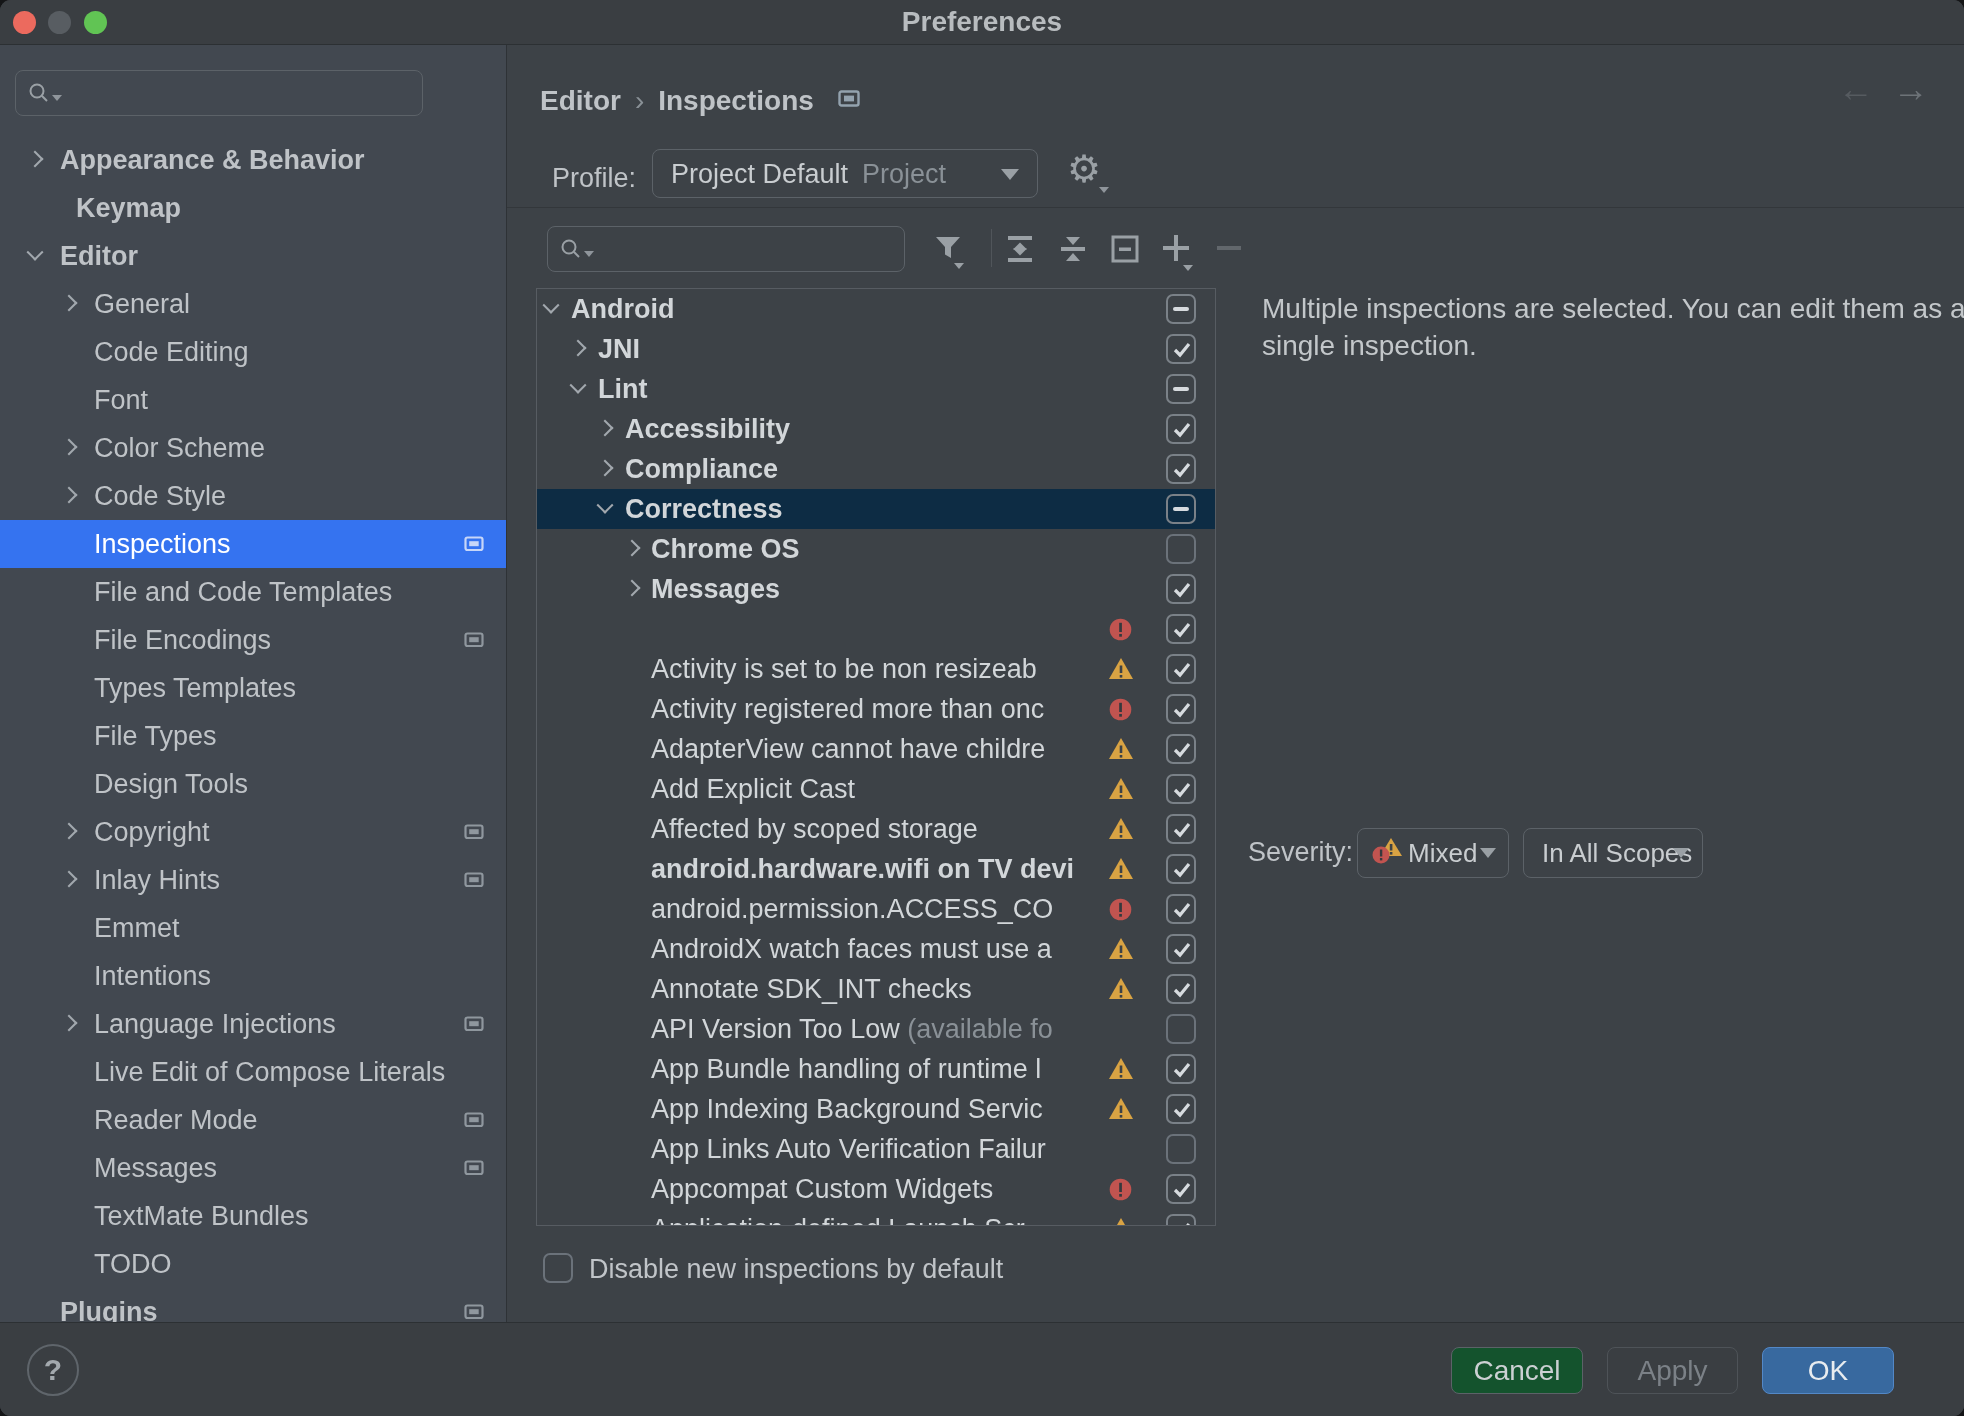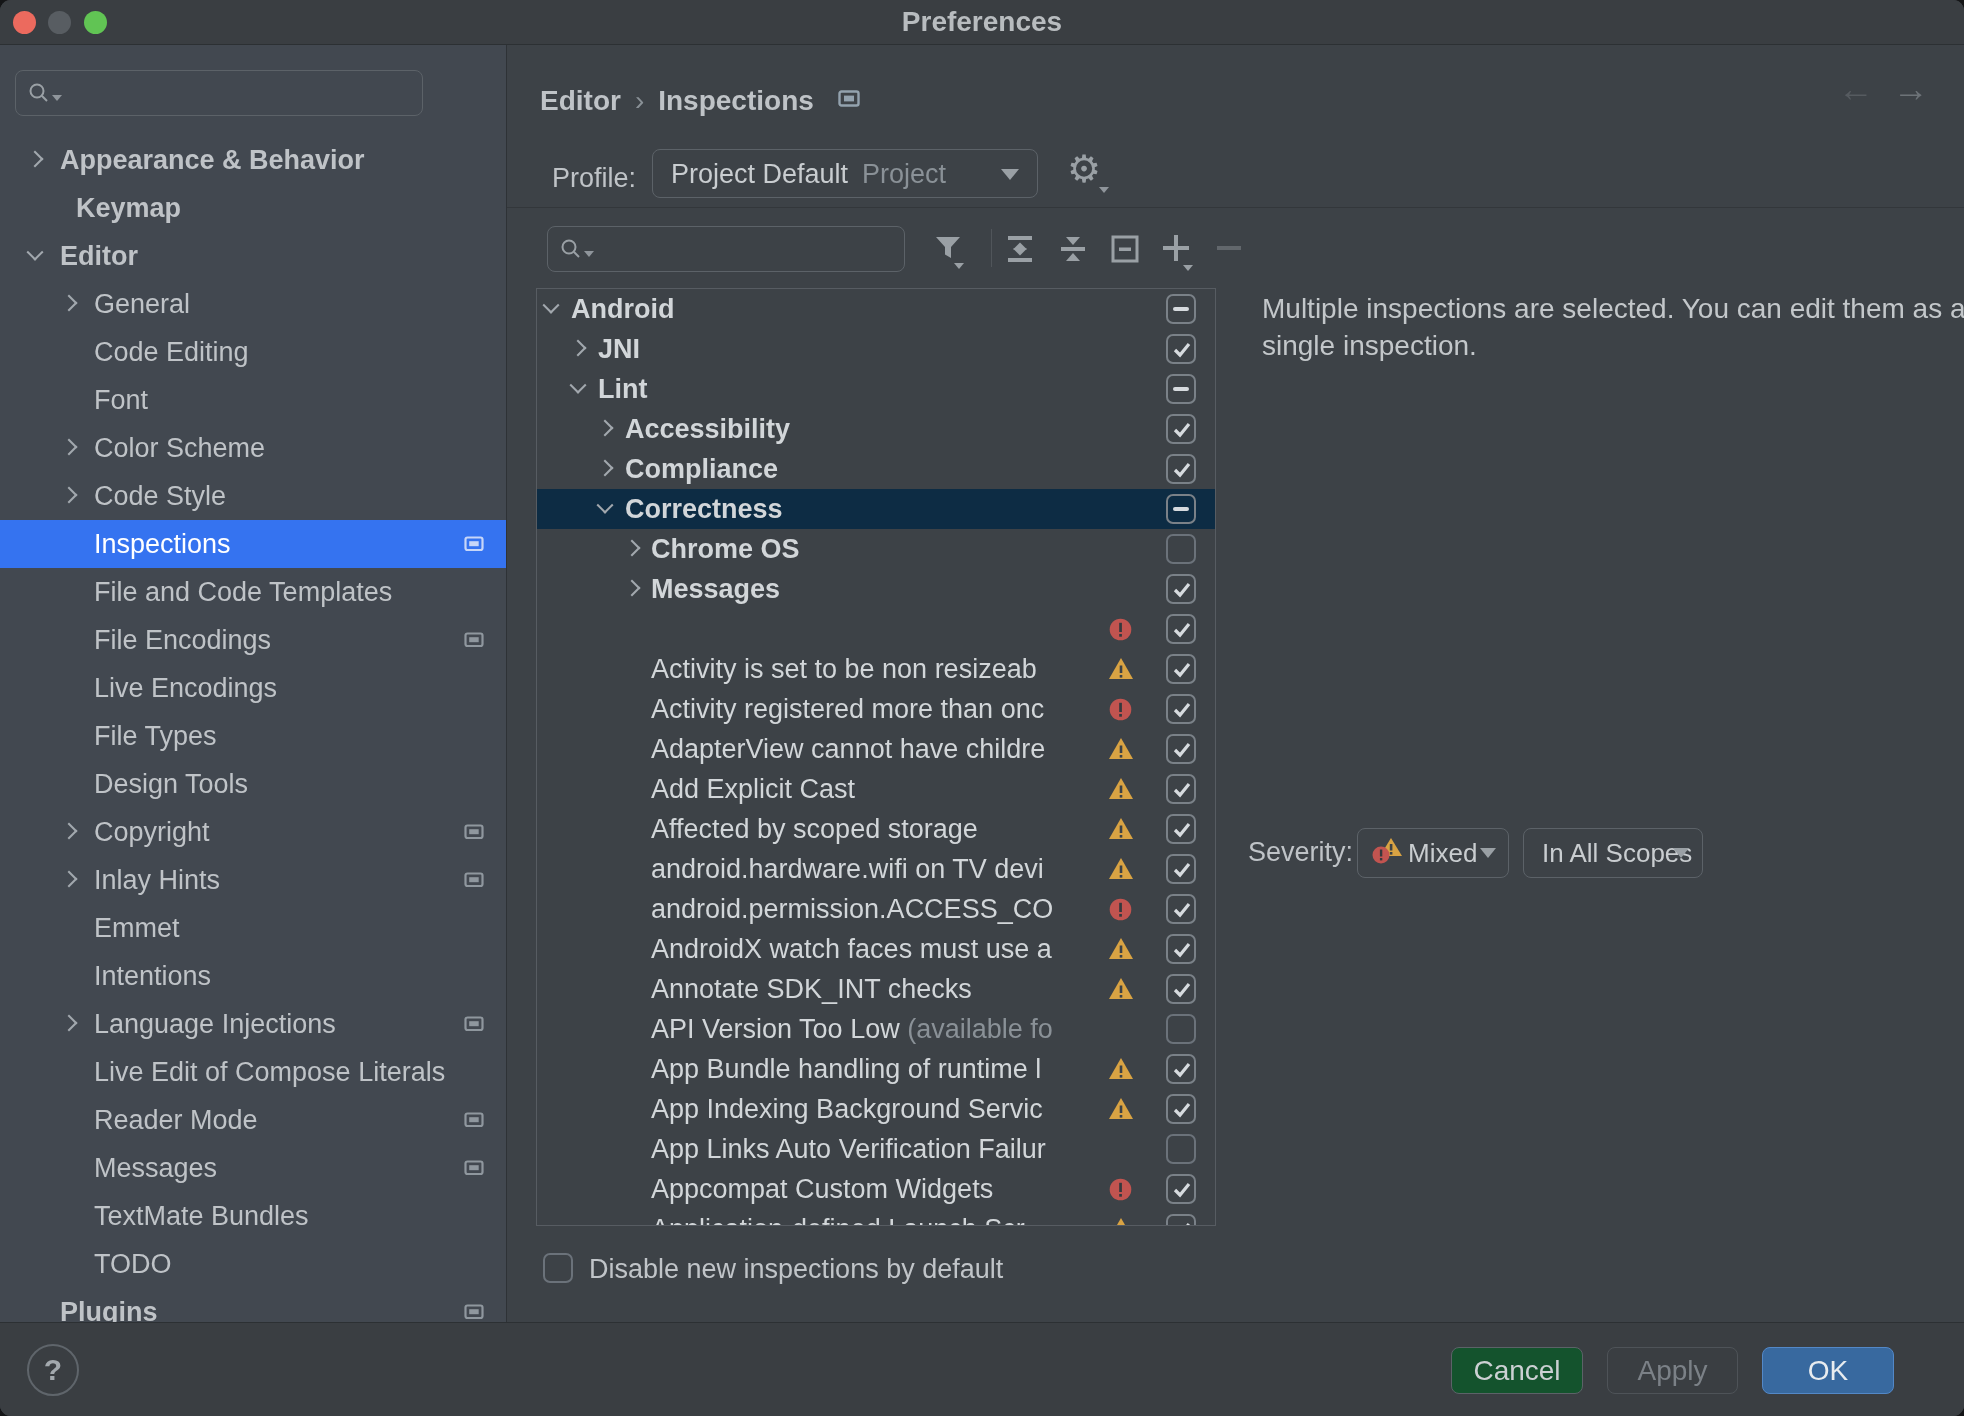--- a/index.html
+++ b/index.html
@@ -166,21 +166,21 @@
           <span class="row-label" style="left: 94px;">File and Code Templates</span>
         </div>
         <div class="sb-row">
           <span class="row-label" style="left: 94px;">File Encodings</span>
           <span class="win-ic"><svg width="20" height="16">
               <rect x="1.5" y="1.5" width="17" height="12.5" rx="2" fill="none" stroke="currentColor" stroke-width="2.2"></rect>
               <rect x="5.2" y="5.2" width="9.5" height="5" fill="currentColor"></rect>
             </svg></span>
         </div>
         <div class="sb-row">
-          <span class="row-label" style="left: 94px;">Live Encodings</span>
+          <span class="row-label" style="left: 94px;">Types Templates</span>
         </div>
         <div class="sb-row">
           <span class="row-label" style="left: 94px;">File Types</span>
         </div>
         <div class="sb-row">
           <span class="row-label" style="left: 94px;">Design Tools</span>
         </div>
         <div class="sb-row">
           <span class="chev-box" style="left: 62px;">
             <span class="chev right"></span>
@@ -473,21 +473,21 @@
               <rect x="11.7" y="8.5" width="2.6" height="7.5" fill="#3d4247"></rect>
               <rect x="11.7" y="18" width="2.6" height="2.6" fill="#3d4247"></rect>
             </svg></span>
           <span class="cb checked">
             <svg width="22" height="20">
               <polyline points="4,10 9,15 18,4" fill="none" stroke="#d6dade" stroke-width="3.2"></polyline>
             </svg>
           </span>
         </div>
         <div class="tree-row">
-          <span class="row-label" style="left: 114px;">android.hardware.wifi on TV devi</span>
+          <span class="row-label" style="left: 114px; font-weight: bold;">android.hardware.wifi on TV devi</span>
           <span class="sev-ic"><svg width="26" height="24">
               <path d="M13 1 L25 22 H1 Z" fill="#d9a343"></path>
               <rect x="11.7" y="8.5" width="2.6" height="7.5" fill="#3d4247"></rect>
               <rect x="11.7" y="18" width="2.6" height="2.6" fill="#3d4247"></rect>
             </svg></span>
           <span class="cb checked">
             <svg width="22" height="20">
               <polyline points="4,10 9,15 18,4" fill="none" stroke="#d6dade" stroke-width="3.2"></polyline>
             </svg>
           </span>

